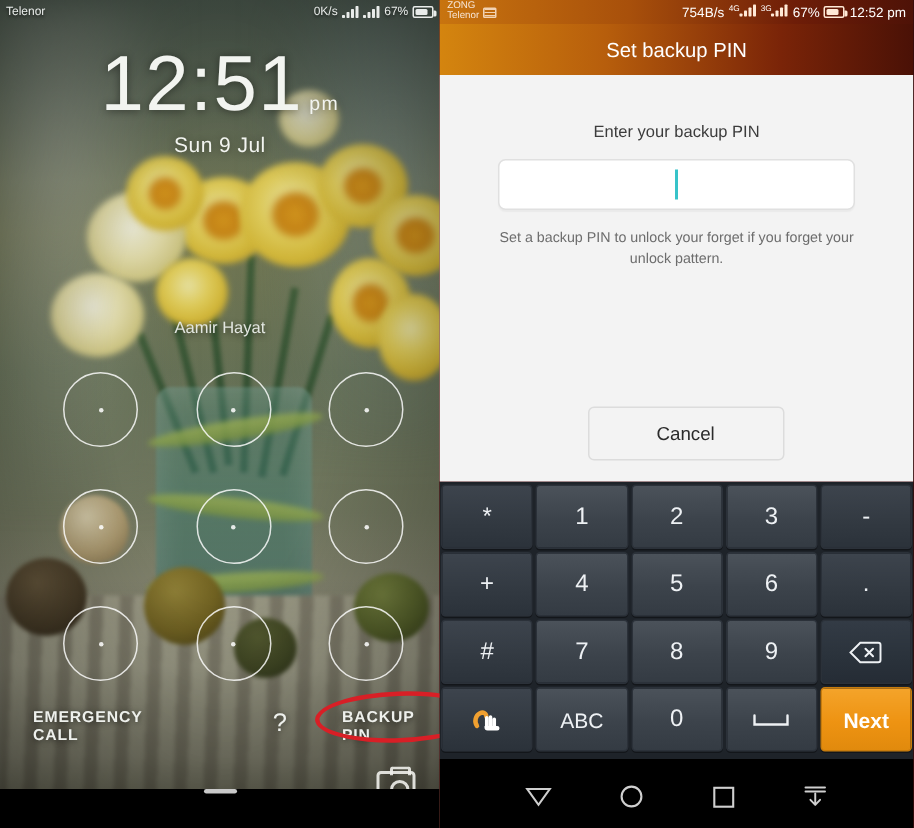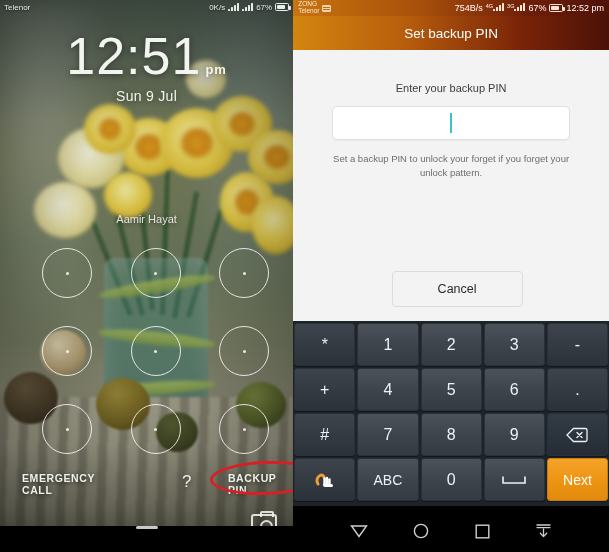--- a/index.html
+++ b/index.html
@@ -89,38 +89,38 @@
   }
 
   
   .l-status {
     position: absolute; top: 0; left: 0; right: 0; height: 15px;
     display: flex; align-items: center; justify-content: space-between;
     padding: 0 4px; color: #e9ecea; font-size: 8px;
     text-shadow: 0 1px 2px rgba(0,0,0,.6);
     z-index: 5;
   }
-  .l-status .right { display: flex; gap: 3px; }
+  .l-status .right { display: flex; align-items: center; gap: 3px; }
   .bars { display: inline-flex; align-items: flex-end; gap: 1px; height: 8px; }
   .bars i { display: block; width: 2px; background: #e9ecea; border-radius: .5px; }
   .bars i:nth-child(1){height:2px}.bars i:nth-child(2){height:4px}
   .bars i:nth-child(3){height:6px}.bars i:nth-child(4){height:8px}
   .batt {
     display: inline-block; width: 14px; height: 8px; border: 1px solid #e9ecea;
     border-radius: 1.5px; position: relative;
   }
   .batt::after { content:""; position:absolute; right:-3px; top:2px; width:2px; height:4px; background:#e9ecea; border-radius:0 1px 1px 0;}
   .batt .fill { position:absolute; left:1px; top:1px; bottom:1px; width:66%; background:#e9ecea; border-radius:1px;}
 
   .clock {
     position: absolute; top: 30px; left: 0; right: 0; text-align: center;
     color: #f2f4f0; z-index: 5; text-shadow: 0 1px 6px rgba(0,0,0,.45);
   }
   .clock .time { font-size: 52px; font-weight: 300; letter-spacing: 1px; line-height: 1; }
-  .clock .ampm { font-size: 13px; font-weight: 700; vertical-align: baseline; margin-left: 4px; }
+  .clock .ampm { font-size: 13px; font-weight: 400; vertical-align: baseline; margin-left: 4px; }
   .clock .date { font-size: 14px; font-weight: 400; margin-top: 6px; letter-spacing: .3px; }
   .owner {
     position: absolute; top: 213px; left: 0; right: 0; text-align: center;
     color: #e2e6e0; font-size: 11px; z-index: 5; text-shadow: 0 1px 4px rgba(0,0,0,.5);
   }
 
   .pattern {
     position: absolute; left: 42px; top: 248px; width: 228px;
     display: grid; grid-template-columns: repeat(3, 1fr);
     gap: 28px 38px; z-index: 5;
@@ -230,21 +230,21 @@
     color:#eef1f4; font-size: 16px;
     background: linear-gradient(to bottom, #4b525a 0%, #3c434b 55%, #343b43 100%);
     border: 1px solid #2b3139;
     box-shadow: 0 1px 0 rgba(0,0,0,.35);
   }
   .key.fn { background: linear-gradient(to bottom, #3d444d 0%, #323941 60%, #2b323a 100%); }
   .key.dark { background: linear-gradient(to bottom, #333b45 0%, #2a323b 60%, #252c35 100%); }
   .key.abc { font-size: 14px; }
   .key.next {
     background: linear-gradient(to bottom, #f4a42a 0%, #ee9312 55%, #e18a0d 100%);
-    border-color:#c87c0c; color:#fff; font-size: 14px; font-weight: 400;
+    border-color:#c87c0c; color:#fff; font-size: 14px; font-weight: 700;
   }
   .bksp svg, .swipe svg, .space svg { display:block; }
 
   .r-nav {
     height: 50px; background:#000; display:flex; align-items:center;
     justify-content: space-around; padding: 0 34px;
   }
   .navico { color:#cfcfcf; display:flex; align-items:center; justify-content:center; }
 </style>
 </head>

